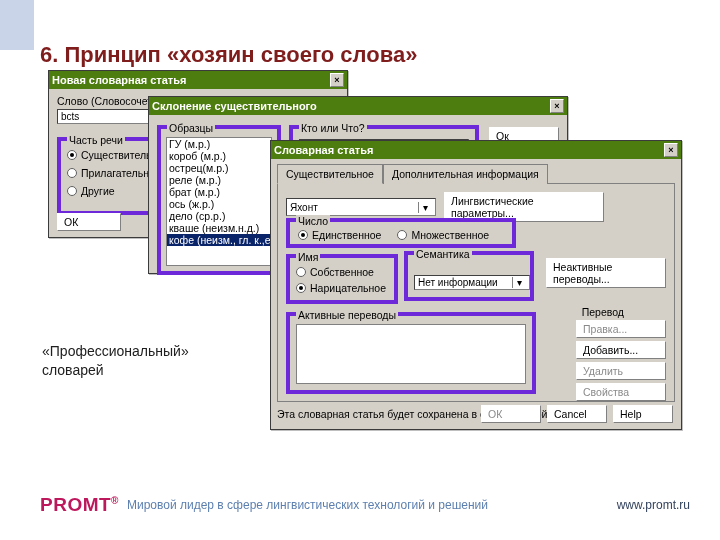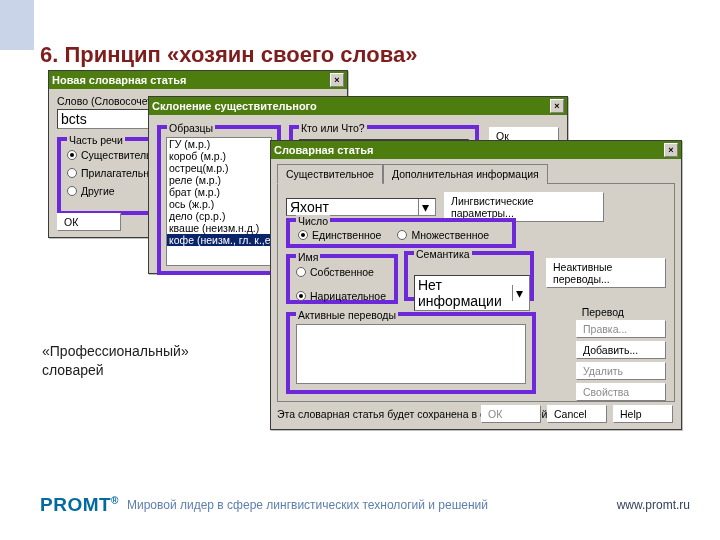--- a/index.html
+++ b/index.html
@@ -21,21 +21,21 @@
   .caption {
     position: absolute; left: 42px; top: 342px;
     font-size: 14px; color: #202020; line-height: 1.35;
   }
   .footer {
     position: absolute; left: 40px; bottom: 24px; right: 30px;
     display: flex; align-items: center;
   }
   .brand {
     font-family: "Arial Black", Arial, sans-serif;
-    font-size: 19px; font-weight: 900; color: #0369a1;
+    font-size: 19px; font-weight: 900; color: #be185d;
     letter-spacing: 0.5px;
     text-align: center;
   }
   .reg { font-size: 10px; vertical-align: super; }
   .tagline { font-size: 12px; color: #5c7faf; margin-left: 8px; }
   .site { font-size: 12px; color: #33425c; margin-left: auto; }
 
   
   .win {
     position: absolute;
@@ -56,21 +56,21 @@
     color: #000; font-size: 9px; font-weight: bold; line-height: 1;
   }
   .btn {
     background: #ffffff; border: 1px solid #808080;
     border-top-color:#fff; border-left-color:#fff;
     font-size: 10.5px; padding: 2px 6px; 
   }
   .btn.disabled { color: #8a8a8a; }
   .field {
     border: 1px solid #808080; border-top-color:#404040; border-left-color:#404040;
-    background: #fff; font-size: 14px; padding: 1px 3px;
+    background: #fff; font-size: 10px; padding: 1px 3px;
   }
   .group {
     border: 4px solid #6d28d9; position: absolute;
     background: #d4d0c8;
   }
   .group-label {
     position: absolute; top: -7px; left: 6px; background: #d4d0c8;
     font-size: 10.5px; padding: 0 2px;
   }
   .radio, .opt { font-size: 10.5px; display: flex; align-items: center; gap: 4px; }
@@ -188,21 +188,21 @@
             </label>
           <label class="radio">
               <span class="r-dot"></span>
               <span>Множественное</span>
             </label>
         </div>
       </div>
 
       <div class="group" style="left:8px; top:70px; width:112px; height:50px;">
         <div class="group-label">Имя</div>
-        <div style="display:flex; flex-direction:column; gap:12px; padding:8px 6px;">
+        <div style="display:flex; flex-direction:column; gap:4px; padding:8px 6px;">
           <label class="radio">
               <span class="r-dot"></span>
               <span>Собственное</span>
             </label>
           <label class="radio">
               <span class="r-dot sel"></span>
               <span>Нарицательное</span>
             </label>
         </div>
       </div>

